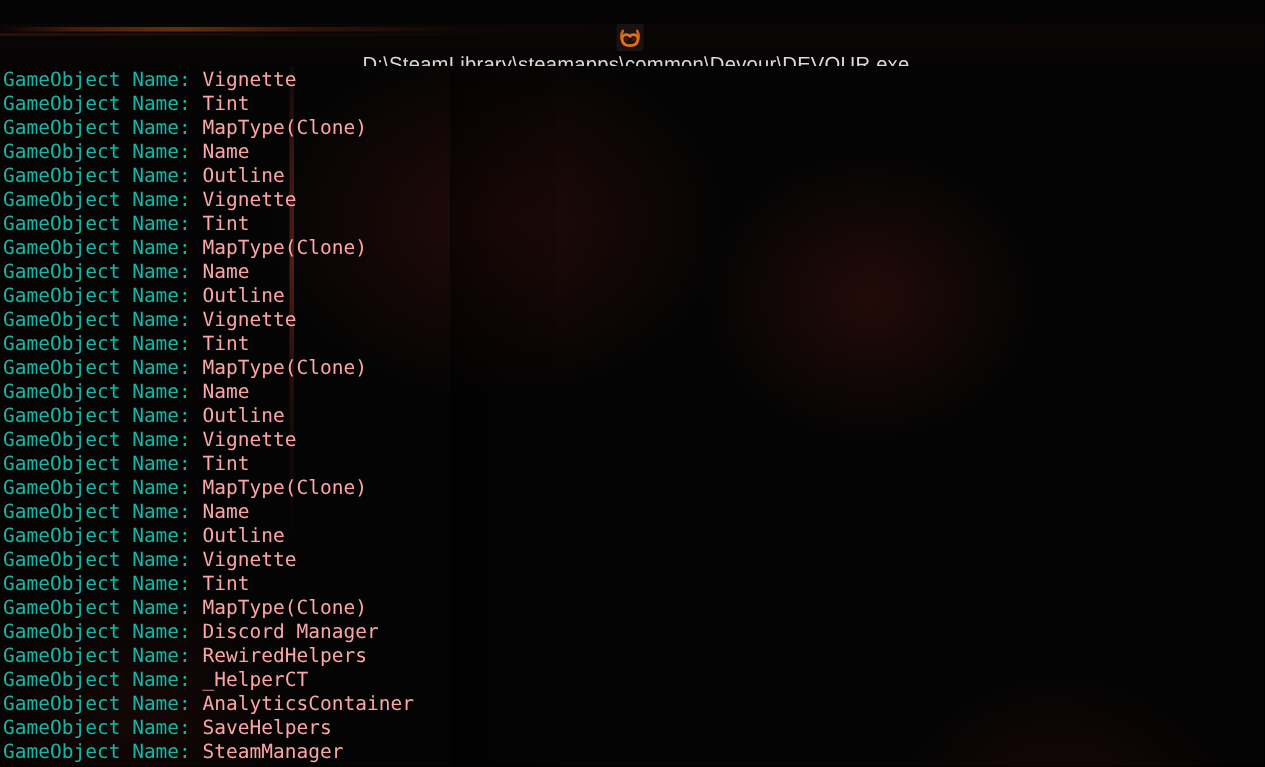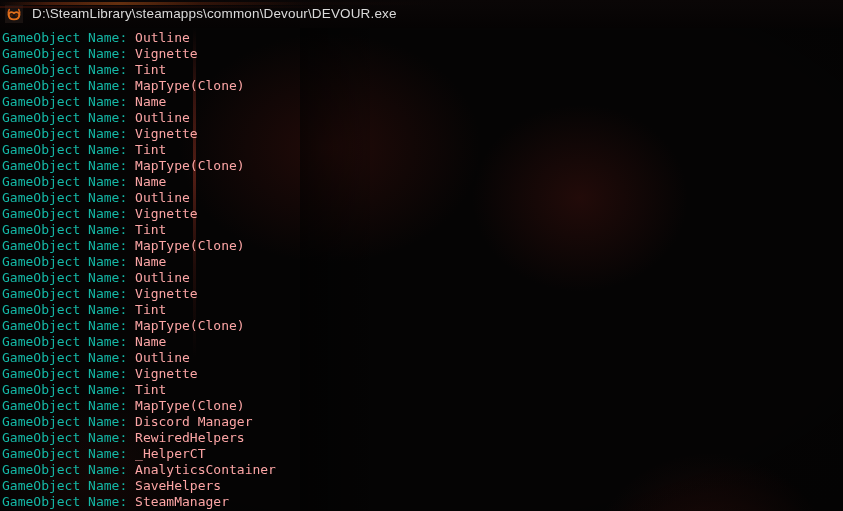--- a/index.html
+++ b/index.html
@@ -19,30 +19,31 @@
     width: 843px;
     height: 511px;
     overflow: hidden;
     background: #040303;
   }
 
   
   #titlebar {
     position: absolute;
     left: 0;
-    top: 0;
+    top: 16px;
     width: 843px;
     height: 28px;
     background: linear-gradient(180deg, #0a0606 0%, #080505 45%, #050303 100%);
     display: flex;
     align-items: center;
     box-sizing: border-box;
     padding-left: 5px;
     overflow: hidden;
     z-index: 5;
+    flex-direction: column;
   }
   
   #titlebar::before {
     content: "";
     position: absolute;
     left: 0; top: 2px;
     width: 843px; height: 3px;
     background: linear-gradient(90deg,
       rgba(90,30,10,0.0) 0%,
       rgba(120,45,15,0.55) 6%,

